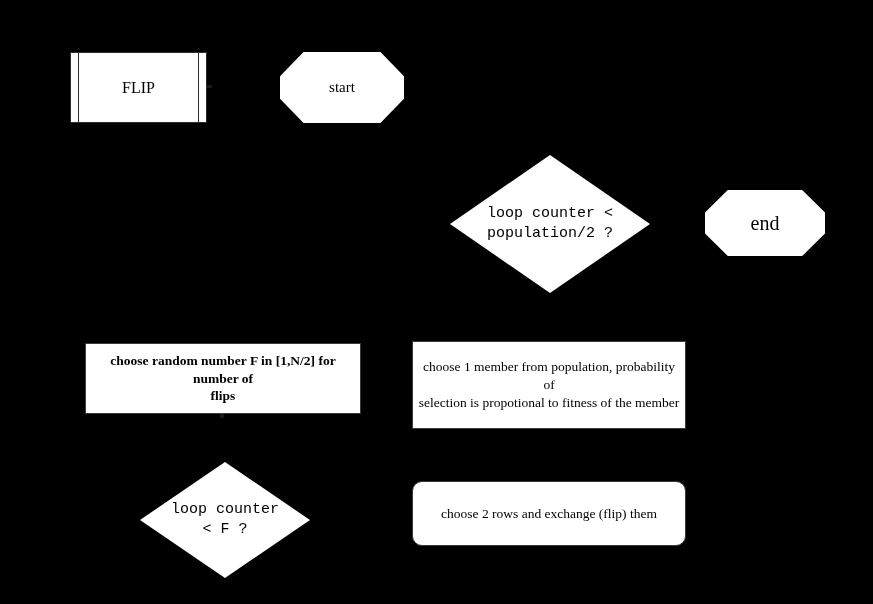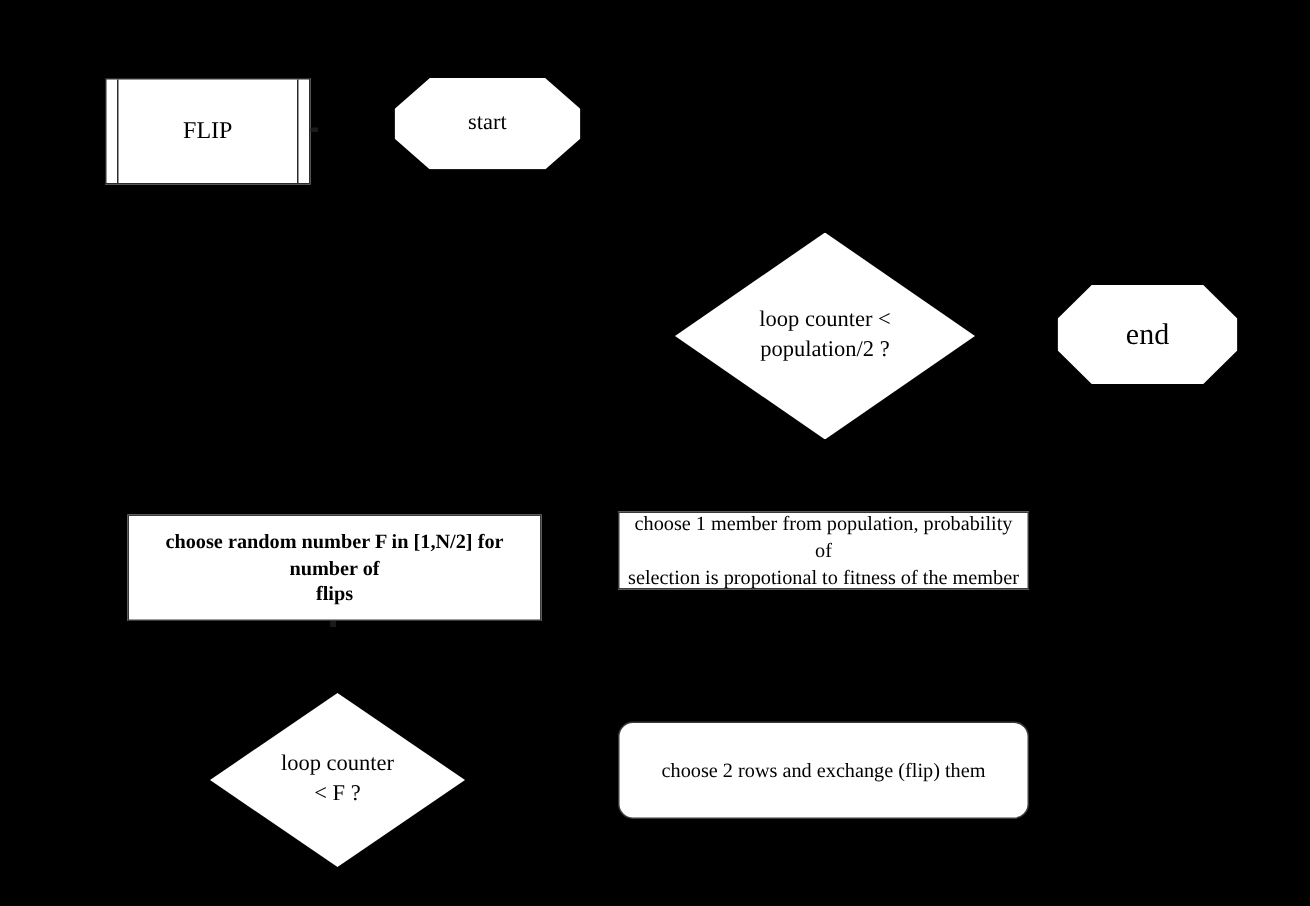--- a/index.html
+++ b/index.html
@@ -64,60 +64,60 @@
     -webkit-clip-path: polygon(19% 0%, 81% 0%, 100% 34%, 100% 66%, 81% 100%, 19% 100%, 0% 66%, 0% 34%);
     clip-path: polygon(19% 0%, 81% 0%, 100% 34%, 100% 66%, 81% 100%, 19% 100%, 0% 66%, 0% 34%);
   }
 
   
   .decision {
     background: #ffffff;
     -webkit-clip-path: polygon(50% 0%, 100% 50%, 50% 100%, 0% 50%);
     clip-path: polygon(50% 0%, 100% 50%, 50% 100%, 0% 50%);
   }
-  .decision .label { padding: 0 12%; }
+  .decision .label { padding: 0 12%; font-family: Liberation Mono, monospace; }
 
   
   .stub {
     position: absolute;
     background: #1a1a1a;
   }
 </style>
 </head>
 <body>
 
 <div id="canvas">
 
   <div class="node predef" style="left:70px; top:52px; width:137px; height:71px; font-size:16px;">
     <span class="bar left"></span>
     <span class="bar right"></span>
     <span class="label">FLIP</span>
   </div>
   <span class="stub" style="left:207px; top:85px; width:5px; height:3px;"></span>
 
-  <div class="node term" style="left:263px; top:52px; width:124px; height:61px; font-size:15px;">
+  <div class="node term" style="left:280px; top:52px; width:124px; height:71px; font-size:15px;">
     <span class="label">start</span>
   </div>
 
   <div class="node decision" style="left:450px; top:155px; width:200px; height:138px; font-size:15px;">
     <span class="label">loop counter &lt;
 population/2 ?</span>
   </div>
 
   <div class="node term" style="left:705px; top:190px; width:120px; height:66px; font-size:20px;">
     <span class="label">end</span>
   </div>
 
   <div class="node proc" style="left:85px; top:343px; width:276px; height:71px; font-size:13.5px;font-weight:bold;">
     <span class="label">choose random number F in [1,N/2] for number of
 flips</span>
   </div>
   <span class="stub" style="left:220px; top:414px; width:4px; height:4px;"></span>
 
-  <div class="node proc" style="left:412px; top:341px; width:274px; height:52px; font-size:13.5px;">
+  <div class="node proc" style="left:412px; top:341px; width:274px; height:88px; font-size:13.5px;">
     <span class="label">choose 1 member from population, probability of
 selection is propotional to fitness of the member</span>
   </div>
 
   <div class="node decision" style="left:140px; top:462px; width:170px; height:116px; font-size:15px;">
     <span class="label">loop counter
 &lt; F ?</span>
   </div>
 
   <div class="node proc" style="left:412px; top:481px; width:274px; height:65px; font-size:13.5px;border-radius:10px;">

